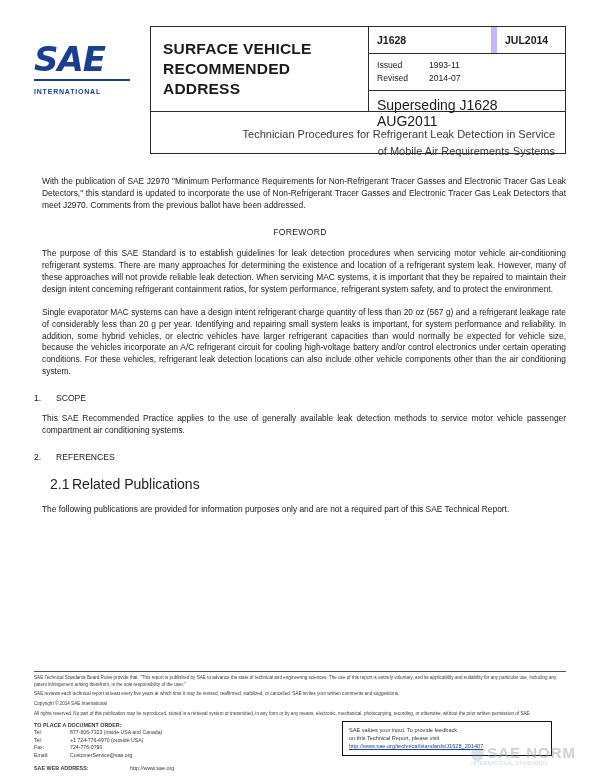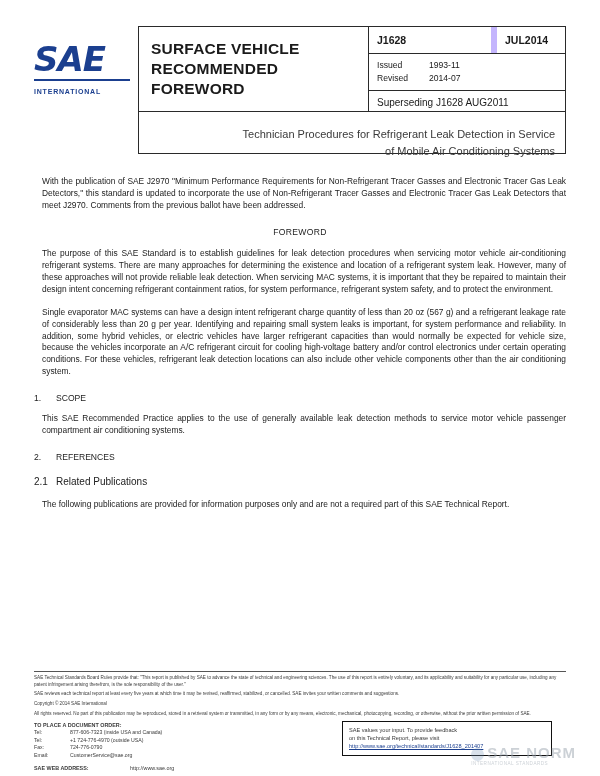--- a/index.html
+++ b/index.html
@@ -59,20 +59,21 @@
     background: #1b3f8f;
     margin: 3px 0 2px 0;
     width: 96px;
   }
 
   .hdr-box {
     flex: 1;
     border: 1px solid #2a2a2a;
     display: flex;
     flex-direction: column;
+    margin-left: 12px;
   }
   .hdr-top {
     display: flex;
     border-bottom: 1px solid #2a2a2a;
     min-height: 84px;
   }
   .hdr-title {
     flex: 1;
     padding: 12px 10px 8px 12px;
     font-weight: bold;
@@ -115,21 +116,21 @@
     border-bottom: 1px solid #2a2a2a;
     flex: 1;
   }
   .rev-row {
     display: flex;
   }
   .rev-label { width: 52px; }
   .rev-value { }
   .hdr-supersed {
     padding: 6px 8px 5px 8px;
-    font-size: 10px;
+    font-size: 14px;
   }
   .hdr-bottom {
     padding: 14px 10px 12px 10px;
     text-align: right;
     font-size: 11px;
     line-height: 1.5;
     color: #3a3a3a;
   }
 
   
@@ -149,22 +150,22 @@
   .para {
     margin: 0 0 11px 8px;
   }
   .sec {
     margin: 14px 0 9px 0;
     font-size: 8.6px;
   }
   .sec .num { display: inline-block; width: 22px; }
   .sub .num { display: inline-block; width: 22px; }
   .sub {
-    margin: 12px 0 9px 0;
-    font-size: 10px;
+    margin: 12px 0 9px 16px;
+    font-size: 14px;
   }
 
   
   .footer {
     position: absolute;
     left: 34px;
     right: 34px;
     bottom: 4px;
     font-size: 4.6px;
     line-height: 1.45;
@@ -243,21 +244,21 @@
       <div class="sae-logo">SAE</div>
       <div class="sae-rule"></div>
       <div class="sae-logo-sub">INTERNATIONAL</div>
     </div>
 
     <div class="hdr-box">
       <div class="hdr-top">
 
         <div class="hdr-title">
           <div>SURFACE VEHICLE</div>
-          <div>RECOMMENDED FOREWORD</div>
+          <div>RECOMMENDED ADDRESS</div>
         </div>
 
         <div class="hdr-right">
           <div class="hdr-ids">
             <div class="hdr-docnum">J1628</div>
             <div class="hdr-date">JUL2014</div>
           </div>
           <div class="hdr-revs">
             <div class="rev-row">
               <span class="rev-label">Issued</span>
@@ -267,21 +268,21 @@
               <span class="rev-label">Revised</span>
               <span class="rev-value">2014-07</span>
             </div>
           </div>
           <div class="hdr-supersed">Superseding J1628 AUG2011</div>
         </div>
       </div>
 
       <div class="hdr-bottom">
         <div>Technician Procedures for Refrigerant Leak Detection in Service</div>
-        <div>of Mobile Air Conditioning Systems</div>
+        <div>of Mobile Air Requirements Systems</div>
       </div>
     </div>
   </div>
 
   <div class="body">
 
     <p class="para">With the publication of SAE J2970 "Minimum Performance Requirements for Non-Refrigerant Tracer Gasses and Electronic Tracer Gas Leak Detectors," this standard is updated to incorporate the use of Non-Refrigerant Tracer Gasses and Electronic Tracer Gas Leak Detectors that meet J2970.  Comments from the previous ballot have been addressed.</p>
 
     <div class="centered">FOREWORD</div>
     <p class="para">The purpose of this SAE Standard is to establish guidelines for leak detection procedures when servicing motor vehicle air-conditioning refrigerant systems. There are many approaches for determining the existence and location of a refrigerant system leak. However, many of these approaches will not provide reliable leak detection.  When servicing MAC systems, it is important that they be repaired to maintain their design intent concerning refrigerant containment ratios, for system performance, refrigerant system safety, and to protect the environment.</p>

